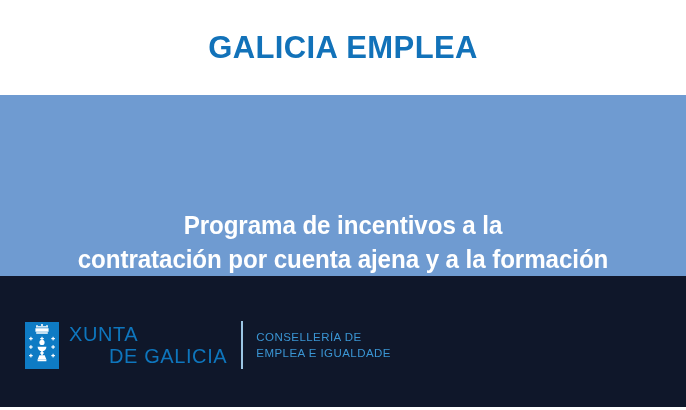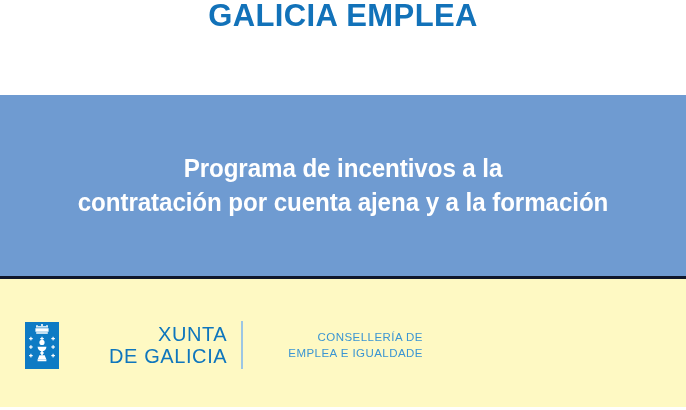--- a/index.html
+++ b/index.html
@@ -13,42 +13,42 @@
     overflow: hidden;
     font-family: "Liberation Sans", sans-serif;
     position: relative;
   }
 
   
   .header {
     height: 95px;
     background: #ffffff;
     display: flex;
-    align-items: flex-start;
+    align-items: center;
     justify-content: center;
   }
   .header-title {
     color: #1272B9;
     font-family: "Liberation Sans", sans-serif;
     font-weight: bold;
     font-size: 31px;
     letter-spacing: 0.4px;
     line-height: 1;
     text-align: center;
     white-space: nowrap;
   }
 
   
   .band {
     position: relative;
     height: 184px;
     background: #6F9BD1;
     border-bottom: 3px solid #10172b;
     display: flex;
-    align-items: center;
+    align-items: flex-end;
     justify-content: center;
     box-sizing: border-box;
   }
   .band-text {
     color: #ffffff;
     font-family: "Liberation Sans Narrow", "Liberation Sans", sans-serif;
     font-weight: bold;
     font-size: 26px;
     line-height: 1.28;
     text-align: center;
@@ -58,22 +58,21 @@
   }
   .band-text .line {
     display: block;
     white-space: nowrap;
   }
 
   
   .footer {
     position: relative;
     height: 128px;
-    background: #fef9c3;
-    text-align: right;
+    background: #0f172a;
   }
 
   .logos-left {
     position: absolute;
     left: 25px;
     top: 42px;
     display: flex;
     align-items: center;
   }
 
@@ -109,21 +108,21 @@
 
   .conselleria {
     color: #3A95D3;
     font-family: "Liberation Sans", sans-serif;
     font-size: 11.5px;
     font-weight: normal;
     line-height: 1.42;
     letter-spacing: 0.45px;
     white-space: nowrap;
   }
-  .conselleria span { display: block; margin-left: 32px; }
+  .conselleria span { display: block; }
 </style>
 </head>
 <body>
 
 <div class="header">
   <div class="header-title">GALICIA EMPLEA</div>
 </div>
 
 <div class="band">
   <div class="band-text">

